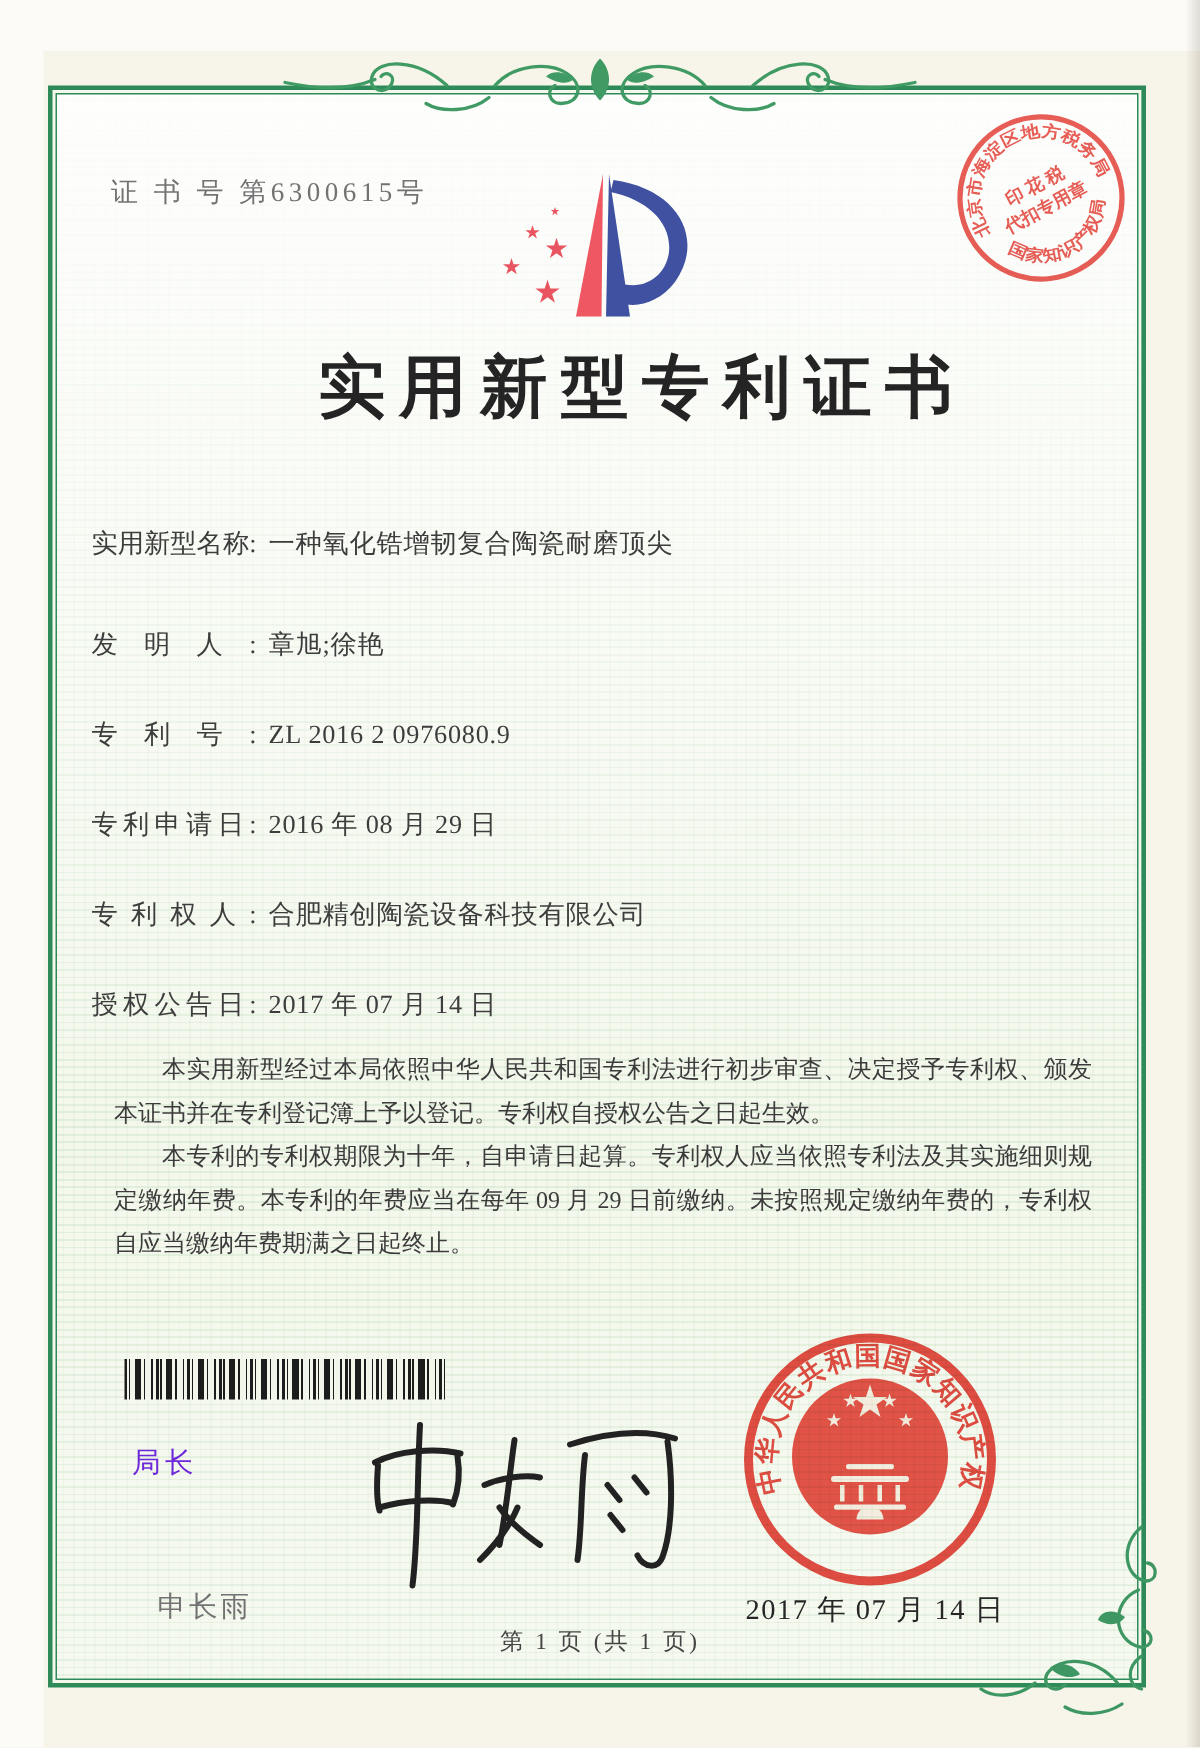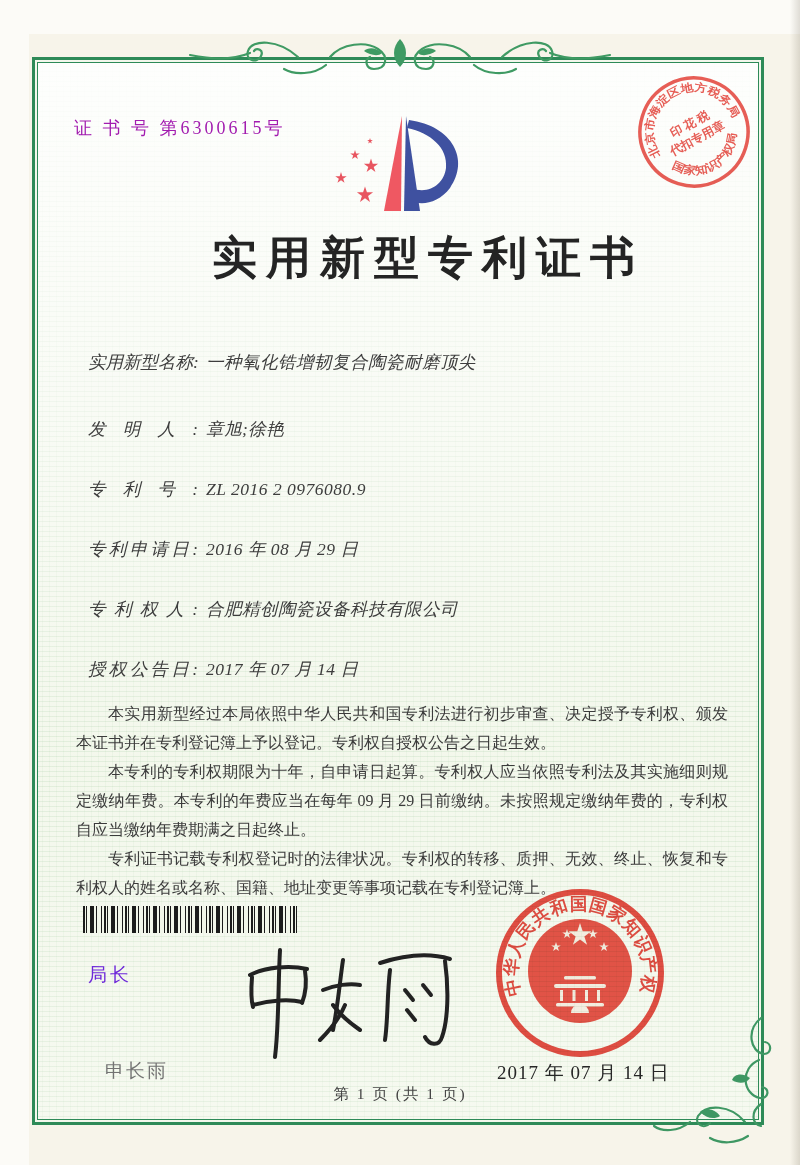--- a/index.html
+++ b/index.html
@@ -18,24 +18,24 @@
   .frame{
     left:32px;top:57px;width:726px;height:1062px;
     border:3px solid #2e8a58;
     box-shadow:inset 0 0 0 2px #f3f7ec, inset 0 0 0 3px #2e8a58;
     background-color:#f1f6e8;
     background-image:
       linear-gradient(180deg,rgba(255,255,255,.92) 0%,rgba(255,255,255,.55) 35%,rgba(255,255,255,.18) 65%,rgba(255,255,255,.35) 100%),
       repeating-linear-gradient(0deg,rgba(112,176,112,.17) 0 1px,rgba(255,255,255,0) 1px 5px),
       repeating-linear-gradient(90deg,rgba(112,176,112,.08) 0 1px,rgba(255,255,255,0) 1px 7px);
   }
-  .cert-no{left:74px;top:116px;font-size:18px;letter-spacing:3px;color:#a21caf;}
+  .cert-no{left:74px;top:116px;font-size:18px;letter-spacing:3px;color:#737373;}
   .title{left:0;top:228px;width:800px;text-align:center;
     font-size:45px;font-weight:bold;letter-spacing:9px;color:#242424;margin-left:28px;}
-  .field{left:88px;font-size:17.5px;color:#3d3d3d;white-space:nowrap;font-style:italic;}
+  .field{left:61px;font-size:17.5px;color:#3d3d3d;white-space:nowrap;}
   .flabel{display:inline-block;width:110px;text-align:justify;text-align-last:justify;}
   .fvalue{margin-left:8px;letter-spacing:.5px;}
   .f0{top:350px}.f1{top:417px}.f2{top:477px}.f3{top:537px}.f4{top:597px}.f5{top:657px}
   .paras{left:76px;top:699px;width:652px;font-size:16px;line-height:29px;
     text-align:justify;color:#3b3b3b;}
   .paras p{margin:0;text-indent:2em;}
   .barcode{left:83px;top:906px;width:214px;height:27px;
     background:repeating-linear-gradient(90deg,
       #1c1c1c 0 2px,#f2f6ea 2px 3px,#1c1c1c 3px 4px,#f2f6ea 4px 7px,
       #1c1c1c 7px 11px,#f2f6ea 11px 13px,#1c1c1c 13px 14px,#f2f6ea 14px 18px,
@@ -128,21 +128,20 @@
 <div class="abs field f4">
   <span class="flabel">专利权人:</span><span class="fvalue">合肥精创陶瓷设备科技有限公司</span>
 </div>
 <div class="abs field f5">
   <span class="flabel">授权公告日:</span><span class="fvalue">2017 年 07 月 14 日</span>
 </div>
 
 <div class="abs paras">
   <p>本实用新型经过本局依照中华人民共和国专利法进行初步审查、决定授予专利权、颁发本证书并在专利登记簿上予以登记。专利权自授权公告之日起生效。</p>
   <p>本专利的专利权期限为十年，自申请日起算。专利权人应当依照专利法及其实施细则规定缴纳年费。本专利的年费应当在每年 09 月 29 日前缴纳。未按照规定缴纳年费的，专利权自应当缴纳年费期满之日起终止。</p>
-  <p>专利证书记载专利权登记时的法律状况。专利权的转移、质押、无效、终止、恢复和专利权人的姓名或名称、国籍、地址变更等事项记载在专利登记簿上。</p>
 </div>
 
 <div class="abs barcode"></div>
 
 <div class="abs sig-title">局长</div>
 <div class="abs sig-name">申长雨</div>
 
 <svg class="abs sig-svg" width="260" height="118" viewBox="0 0 260 118">
   <g stroke="#222" stroke-width="4" fill="none" stroke-linecap="round">
     <path d="M85,5 C83,40 84,80 80,112"></path>

